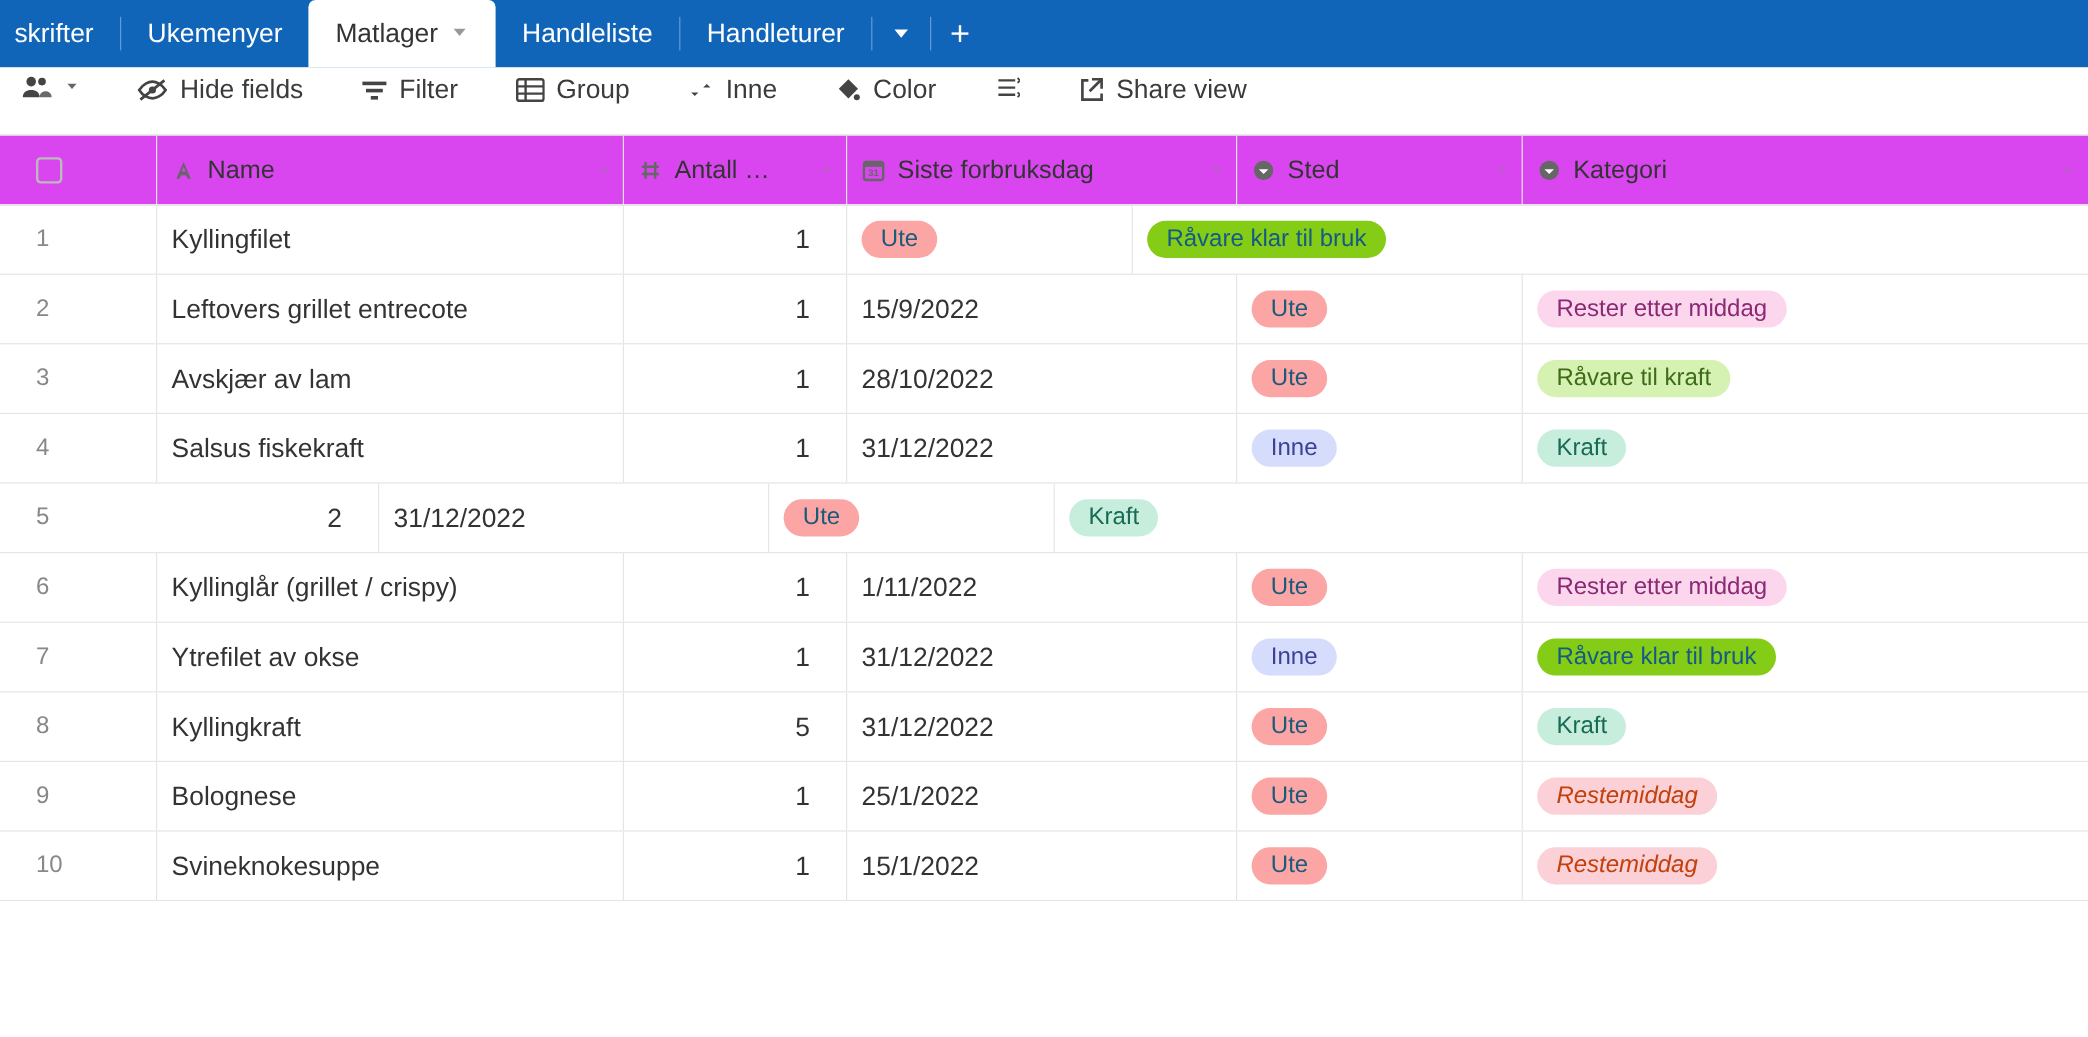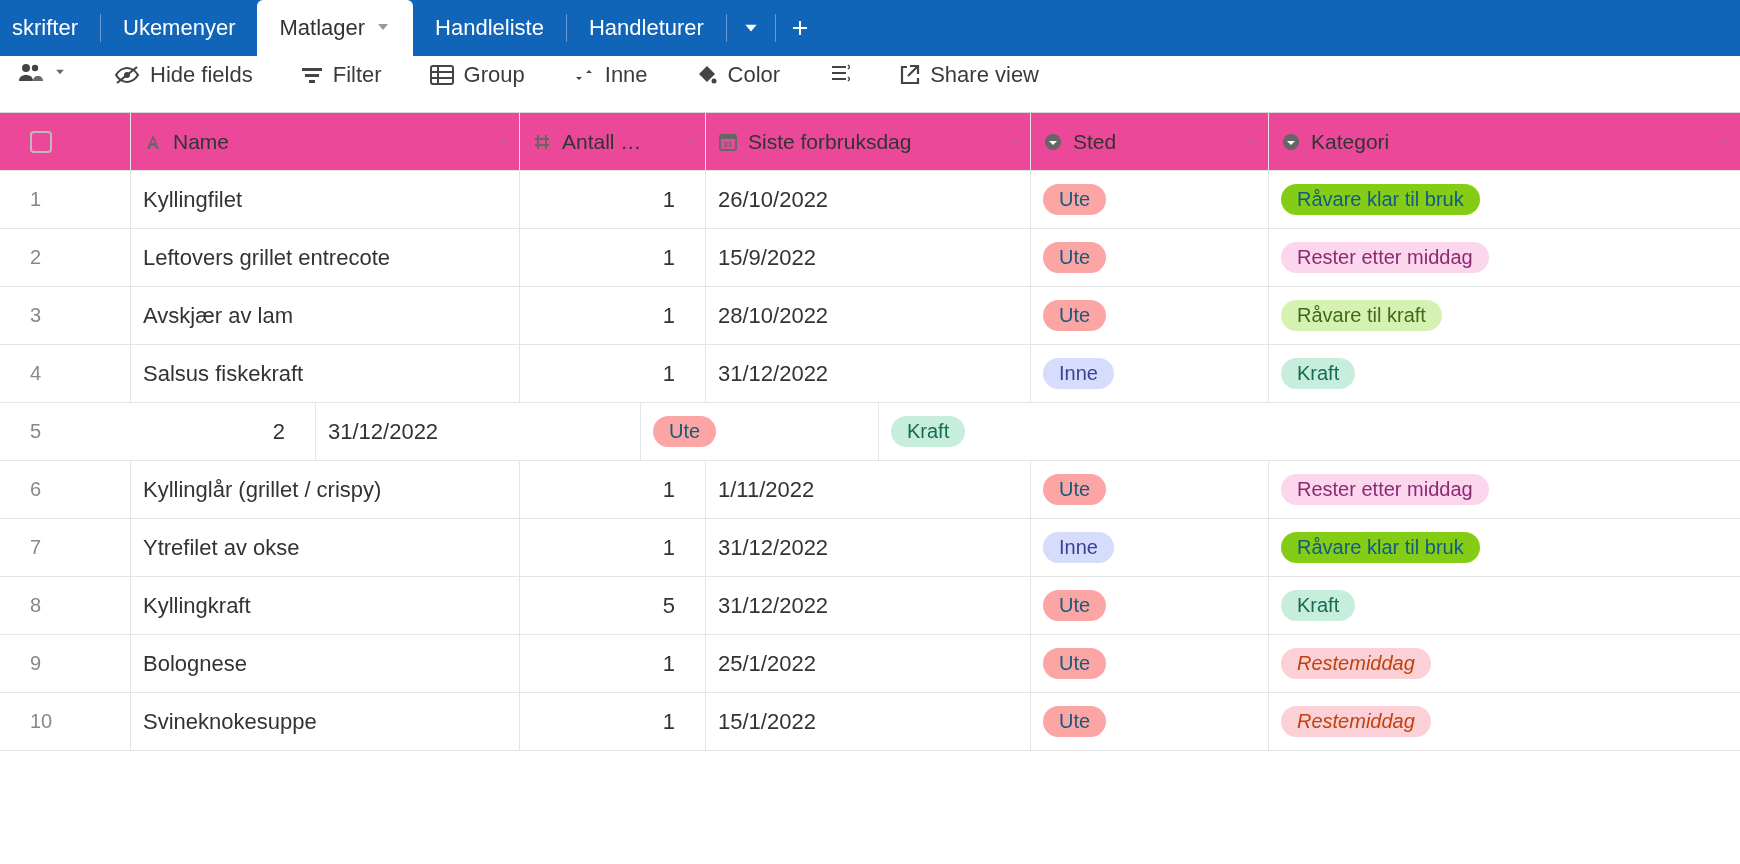--- a/index.html
+++ b/index.html
@@ -71,21 +71,21 @@
     width: 100%;
     overflow: auto;
   }
   .row {
     display: flex;
     align-items: stretch;
     border-bottom: 1px solid #e5e5e5;
     height: 58px;
   }
   .row.header {
-    background: #ec4899;
+    background: #d946ef;
     height: 58px;
     font-weight: 400;
     color: #333;
   }
   .row.header .cell { color:#333; }
   .cell {
     display: flex;
     align-items: center;
     border-right: 1px solid #e5e5e5;
     padding: 0 12px;
@@ -303,21 +303,20 @@
             <path d="M3 5l5 6 5-6z"></path>
           </svg></span>
     </div>
   </div>
 
   <div id="rows-container">
       <div class="row">
         <div class="cell rownum">1</div>
         <div class="cell name">Kyllingfilet</div>
         <div class="cell antall">1</div>
-        <div class="cell date">26/10/2022</div>
         <div class="cell sted">
           <span class="pill ute">Ute</span>
         </div>
         <div class="cell kat">
           <span class="pill raavare-klar">Råvare klar til bruk</span>
         </div>
       </div>
       <div class="row">
         <div class="cell rownum">2</div>
         <div class="cell name">Leftovers grillet entrecote</div>

